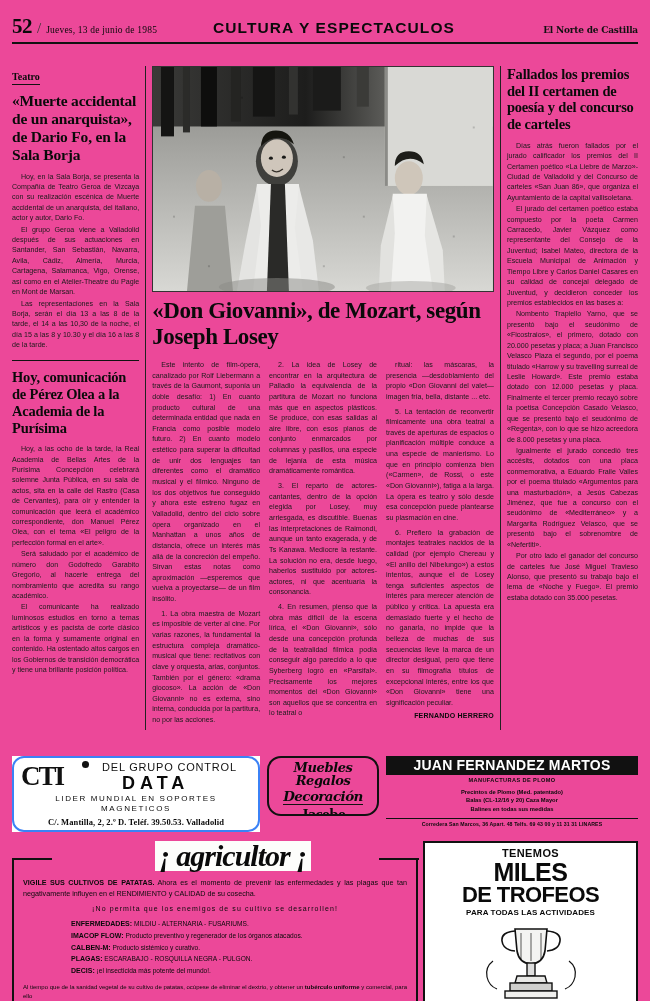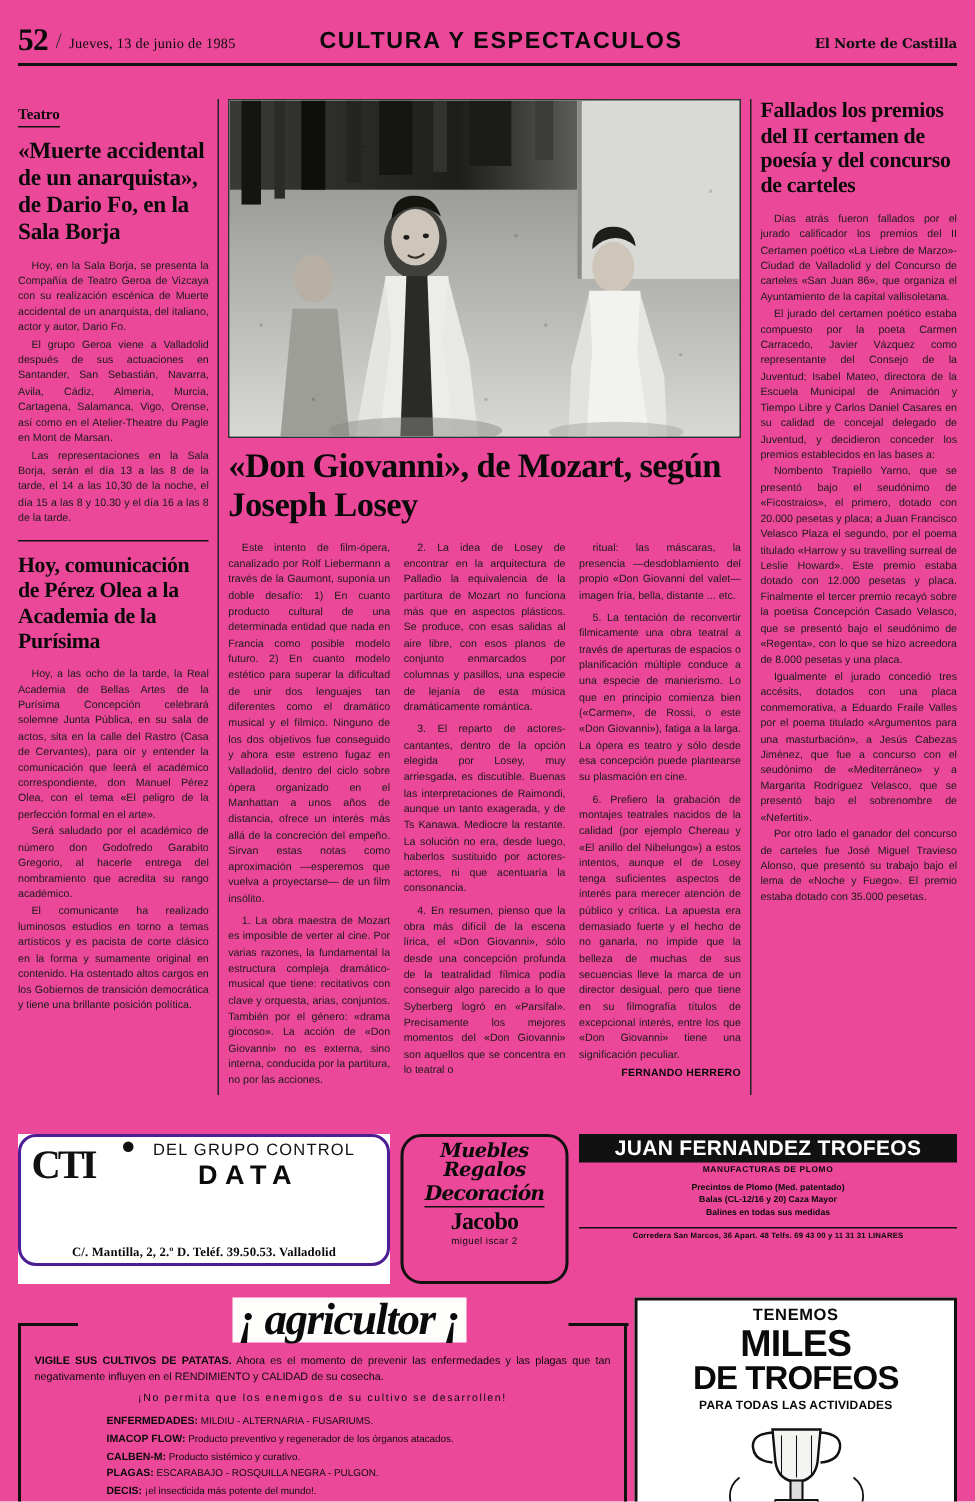--- a/index.html
+++ b/index.html
@@ -187,23 +187,23 @@
     margin: 10px 4px 0 4px;
     gap: 7px;
     align-items: stretch;
   }
   .ad-cti {
     width: 248px;
     position: relative;
     background: #fff;
   }
   .ad-cti-inner {
-    border: 2px solid #4c1d95;
+    border: 2px solid #3b82f6;
     border-radius: 12px;
-    height: 88px;
+    height: 76px;
     position: relative;
     box-sizing: border-box;
     background: #fff;
     overflow: hidden;
   }
   .cti-logo {
     position: absolute;
     left: 7px; top: 5px;
     font-family: "Liberation Serif", serif;
     font-weight: bold;
@@ -221,21 +221,21 @@
   .cti-gc {
     position: absolute;
     left: 88px; top: 3px;
     font-family: "Liberation Sans", sans-serif;
     font-size: 11px;
     letter-spacing: 0.8px;
     color: #111;
   }
   .cti-data {
     position: absolute;
-    left: 118px; top: 15px;
+    left: 108px; top: 15px;
     font-family: "Liberation Sans", sans-serif;
     font-weight: bold;
     font-size: 18px;
     letter-spacing: 5px;
   }
   .cti-lider {
     position: absolute;
     left: 0; right: 0; top: 36px;
     text-align: center;
     font-family: "Liberation Sans", sans-serif;
@@ -253,21 +253,21 @@
     letter-spacing: 0.1px;
   }
 
   .ad-jacobo {
     width: 112px;
     position: relative;
   }
   .ad-jacobo-inner {
     border: 2.5px solid #111;
     border-radius: 14px;
-    height: 100px;
+    height: 60px;
     box-sizing: border-box;
     padding-top: 3px;
     text-align: center;
     overflow: hidden;
   }
   .jac-l1 {
     font-family: "DejaVu Serif", serif;
     font-style: italic;
     font-weight: bold;
     font-size: 13px;
@@ -630,36 +630,40 @@
   </div>
 
   <div class="ads-row">
 
     <div class="ad-cti">
       <div class="ad-cti-inner">
         <div class="cti-logo">CTI</div>
         <div class="cti-dot"></div>
         <div class="cti-gc">DEL GRUPO CONTROL</div>
         <div class="cti-data">DATA</div>
+        <div class="cti-lider">
+          <span>LIDER MUNDIAL EN SOPORTES</span><br>
+          <span>MAGNETICOS</span>
+        </div>
         <div class="cti-addr">C/. Mantilla, 2, 2.º D. Teléf.  39.50.53.  Valladolid</div>
       </div>
     </div>
 
     <div class="ad-jacobo">
       <div class="ad-jacobo-inner">
         <div class="jac-l1">Muebles</div>
         <div class="jac-l1">Regalos</div>
         <div class="jac-l3">Decoración</div>
         <div class="jac-name">Jacobo</div>
         <div class="jac-sub">miguel iscar 2</div>
       </div>
     </div>
 
     <div class="ad-juan">
-      <div class="juan-bar">JUAN FERNANDEZ TROFEOS</div>
+      <div class="juan-bar">JUAN FERNANDEZ MARTOS</div>
       <div class="juan-sub">MANUFACTURAS DE PLOMO</div>
       <div class="juan-prod">
         <span>Precintos de Plomo (Med. patentado)</span><br>
         <span>Balas (CL-12/16 y 20) Caza Mayor</span><br>
         <span>Balines en todas sus medidas</span>
       </div>
       <div class="juan-foot">Corredera San Marcos, 36  Apart. 48  Telfs. 69 43 00  y  11 31 31   LINARES</div>
     </div>
   </div>
 

